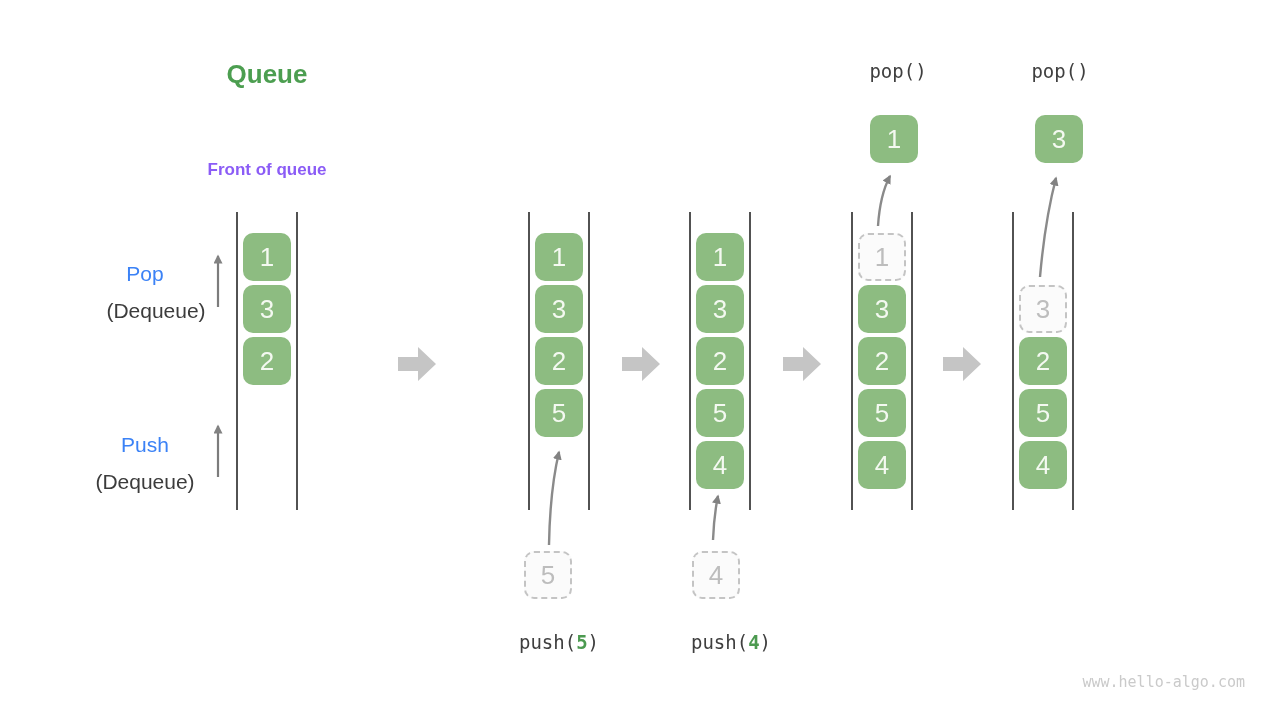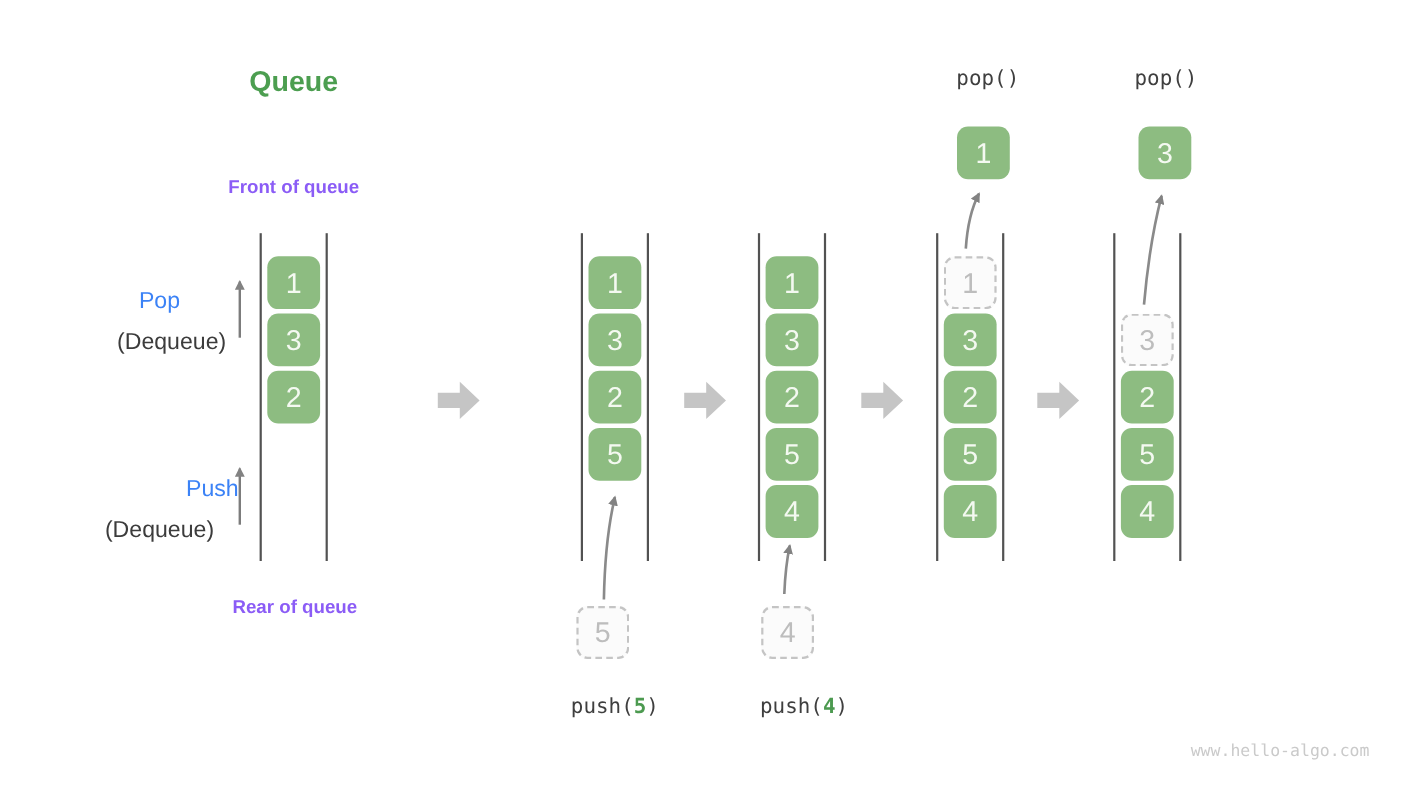--- a/index.html
+++ b/index.html
@@ -35,25 +35,24 @@
                font-family:"DejaVu Sans Mono", monospace;
                font-size:15px; color:#cacaca; }
 </style>
 </head>
 <body>
 
 <div class="stage">
 
   <div class="title ctr" style="left:267px; top:59px;">Queue</div>
   <div class="hdr ctr" style="left:267px; top:160px;">Front of queue</div>
-  <div class="hdr ctr" style="left:268px; top:542px;">Rear of queue</div>
 
   <div class="lbl-b ctr" style="left:145px; top:262px;">Pop</div>
   <div class="lbl-r ctr" style="left:156px; top:299px;text-align:right;">(Dequeue)</div>
-  <div class="lbl-b ctr" style="left:145px; top:433px;margin-left:48px;">Push</div>
+  <div class="lbl-b ctr" style="left:145px; top:433px;">Push</div>
   <div class="lbl-r ctr" style="left:145px; top:470px;">(Dequeue)</div>
 
   <div class="code ctr" style="left:898px; top:60px;">pop()</div>
   <div class="code ctr" style="left:1060px; top:60px;">pop()</div>
 
   <div class="code ctr" style="left:559px; top:631px;"><span>push(</span><span class="arg">5</span><span>)</span></div>
   <div class="code ctr" style="left:731px; top:631px;"><span>push(</span><span class="arg">4</span><span>)</span></div>
 
   <div class="rail" style="left:236px;"></div>
   <div class="rail" style="left:296px;"></div>

